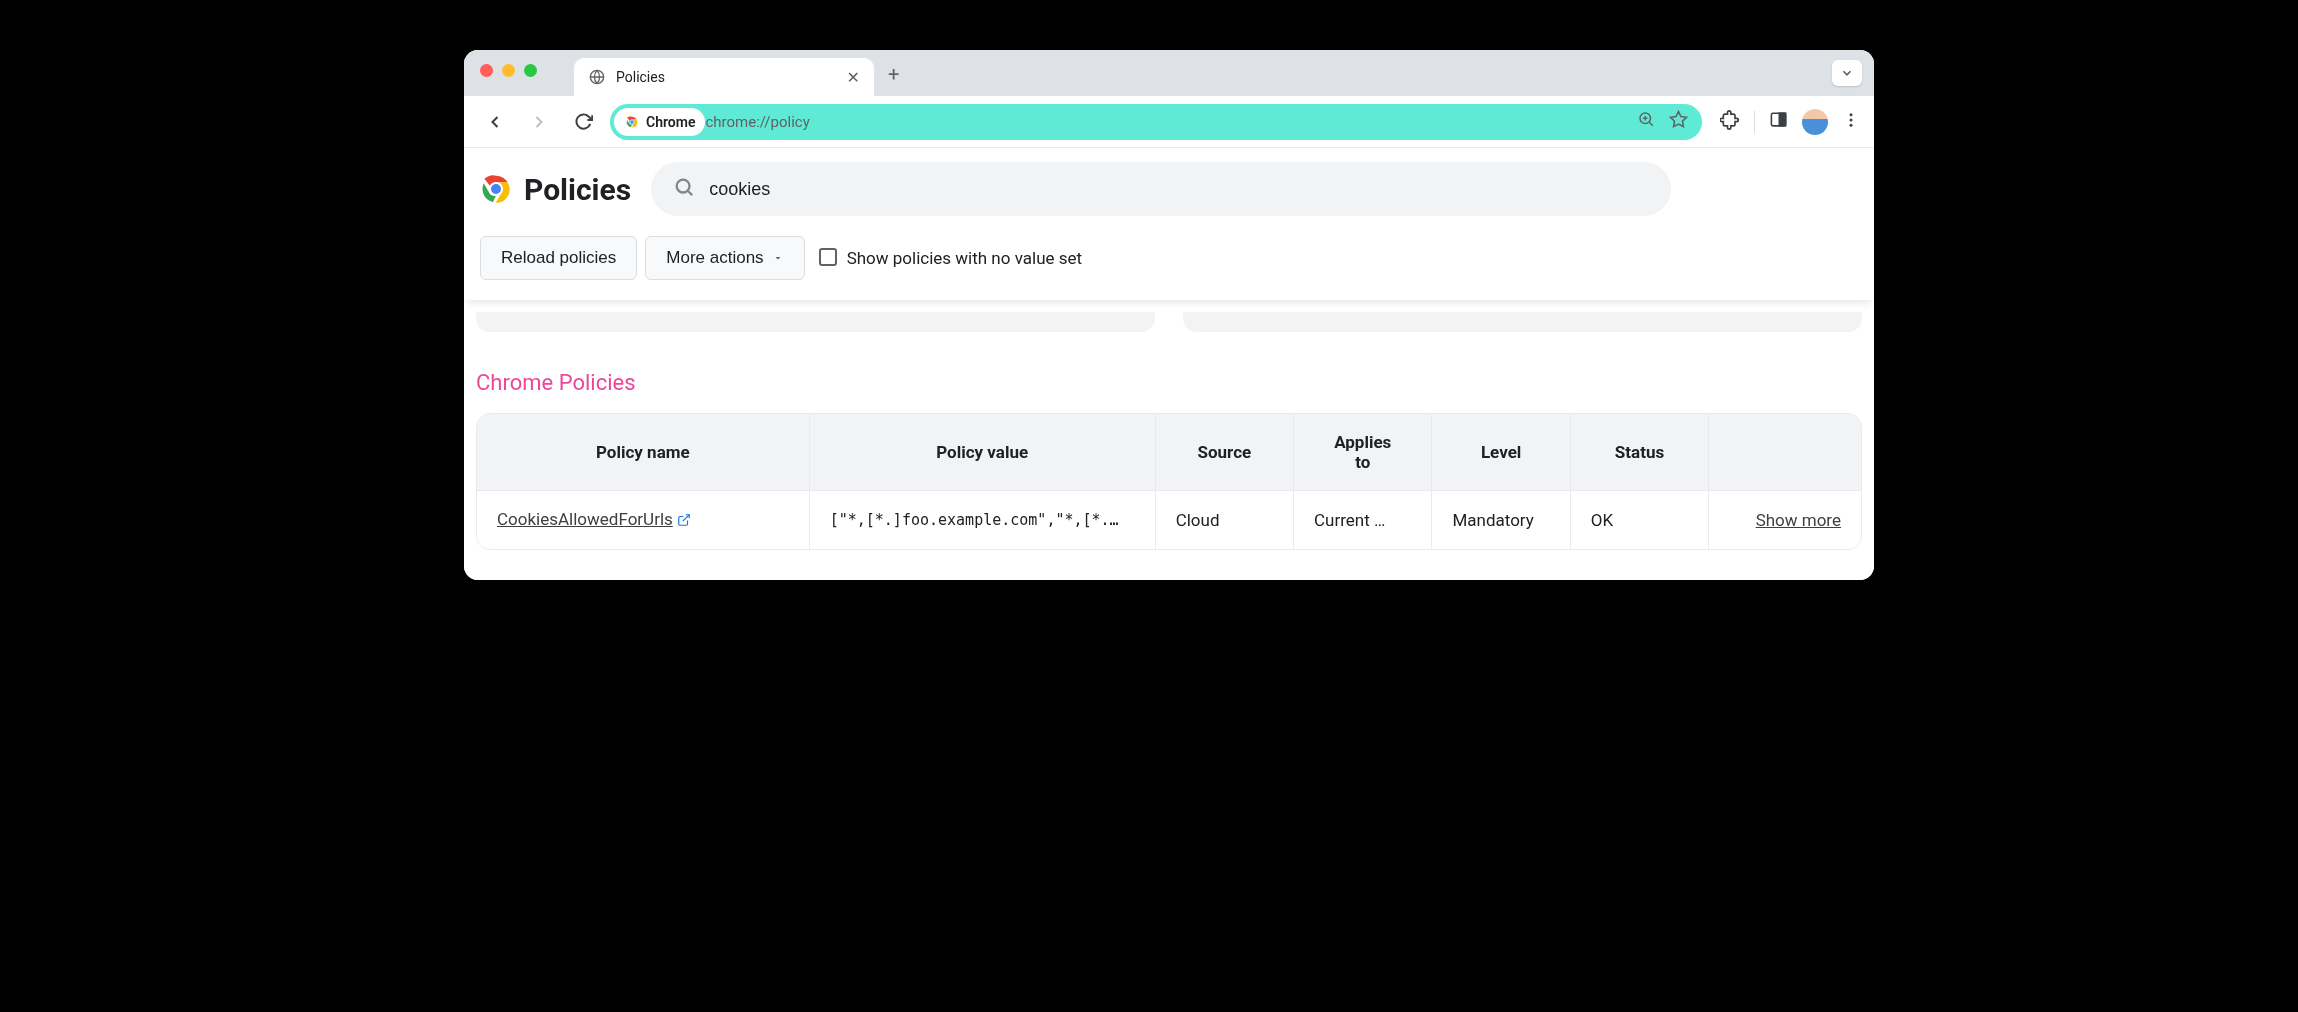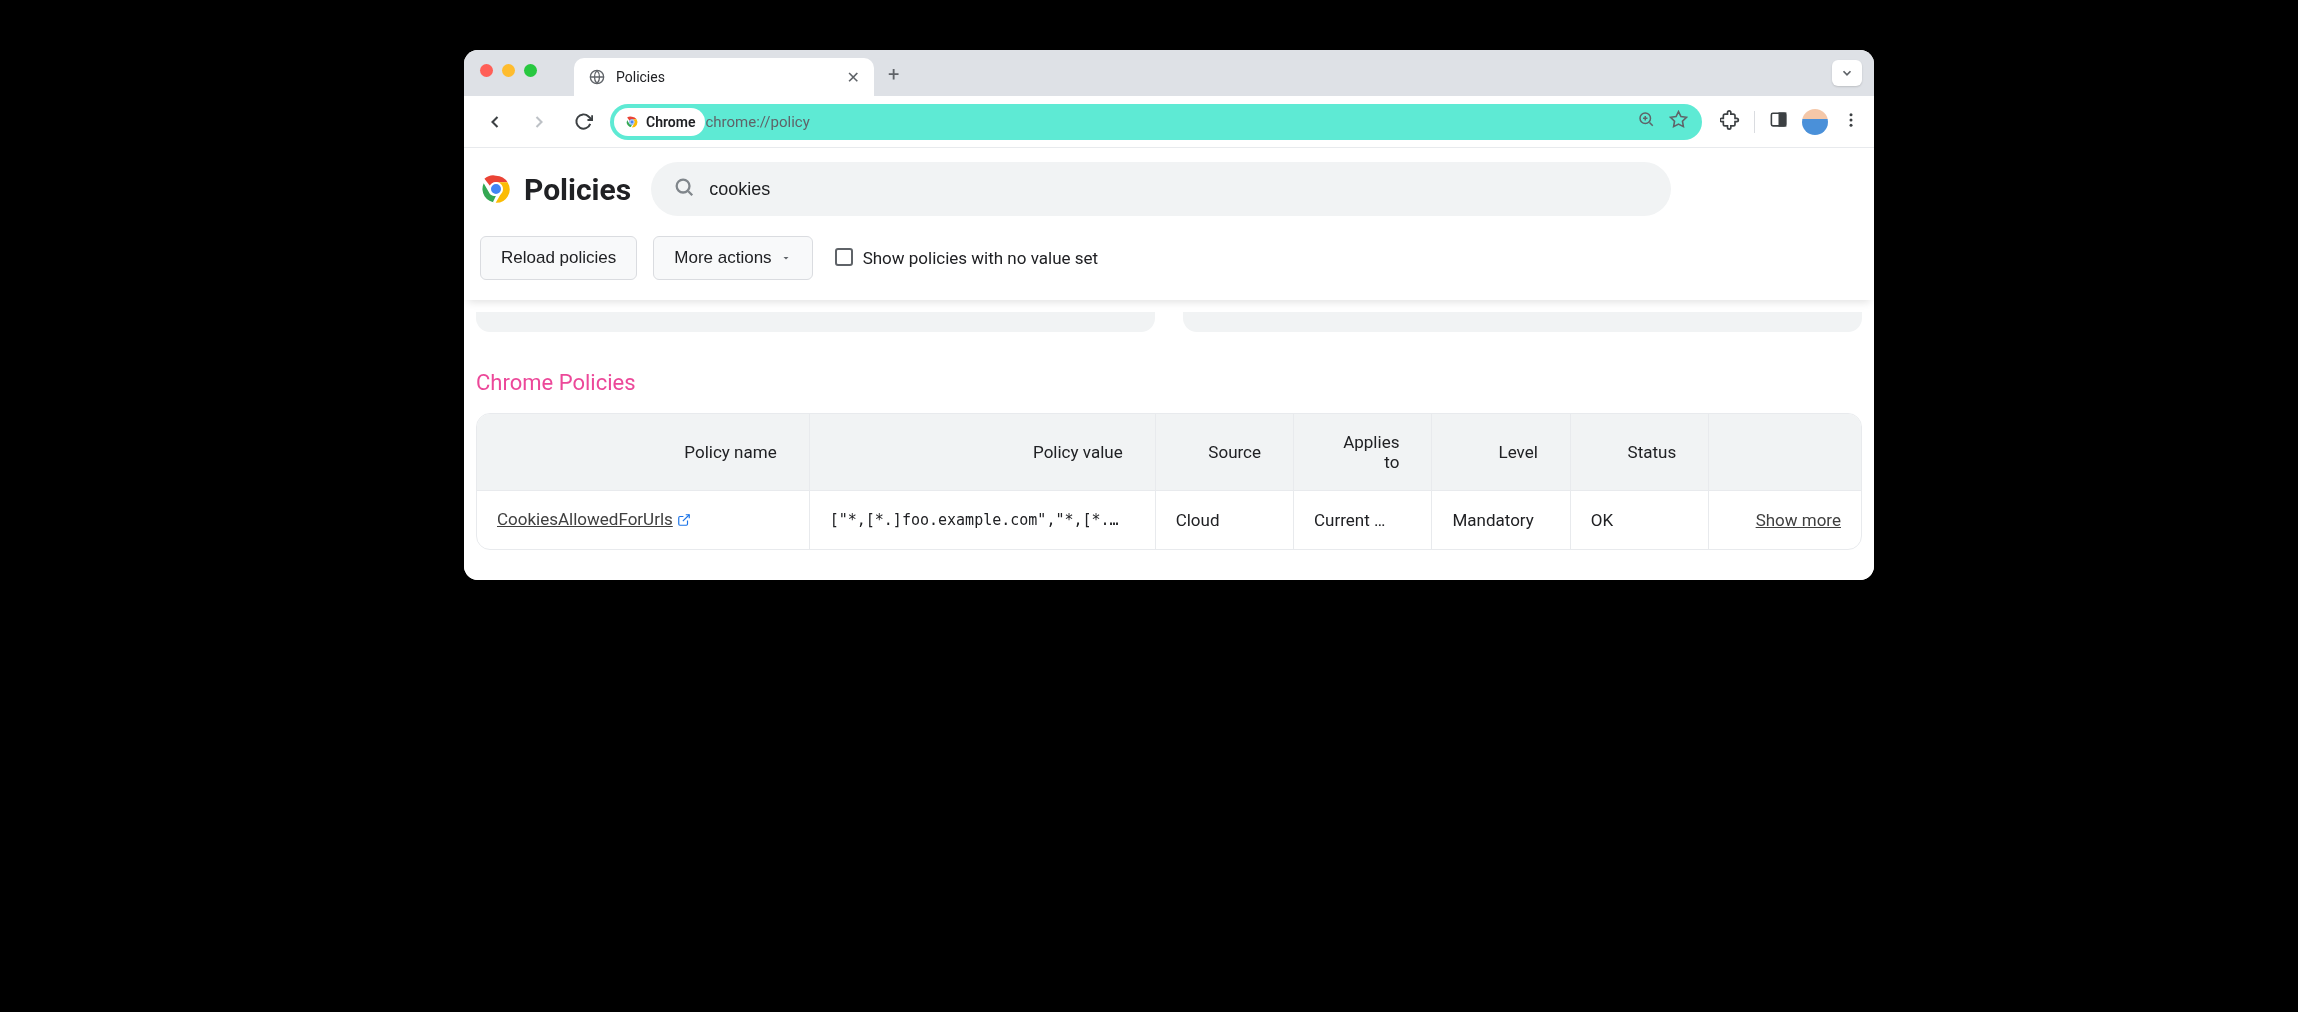--- a/index.html
+++ b/index.html
@@ -27,31 +27,31 @@
 .right-icons { display: flex; align-items: center; gap: 14px; color: #3c4043; margin-left: 8px; }
 .divider { width: 1px; height: 22px; background: #dadce0; }
 .avatar { width: 26px; height: 26px; border-radius: 50%; background: linear-gradient(#f4c7a8 40%, #4a90d9 40%); }
 .header-area { background: #fff; padding: 14px 16px 20px 16px; box-shadow: 0 6px 8px -4px rgba(0,0,0,.12); position: relative; z-index: 2; }
 .header-row { display: flex; align-items: center; gap: 20px; }
 .page-logo { display: flex; align-items: center; gap: 12px; }
 .page-title { font-size: 30px; font-weight: 700; color: #202124; }
 .search-bar { flex: 1; max-width: 1020px; height: 54px; background: #f1f3f4; border-radius: 27px; display: flex; align-items: center; padding: 0 22px; gap: 14px; }
 .search-bar input { border: none; background: transparent; font-size: 18px; color: #202124; outline: none; width: 100%; }
 .search-icon { color: #80868b; }
-.actions-row { display: flex; align-items: center; gap: 16px; margin-top: 20px; }
+.actions-row { display: flex; align-items: center; gap: 8px; margin-top: 20px; }
 .btn { height: 44px; padding: 0 20px; border: 1px solid #dadce0; background: #f8f9fa; border-radius: 6px; font-size: 17px; color: #202124; display: flex; align-items: center; gap: 8px; cursor: pointer; }
 .checkbox-label { display: flex; align-items: flex-start; gap: 10px; font-size: 17px; color: #202124; margin-left: 6px; }
 .cb { width: 18px; height: 18px; border: 2px solid #5f6368; border-radius: 3px; }
 .content { padding: 0 12px 30px 12px; background: #fff; }
 .card-strip { display: flex; gap: 28px; padding: 12px 0 18px 0; }
 .card { flex: 1; height: 20px; background: #f1f3f4; border-radius: 0 0 14px 14px; }
 .section-title { font-size: 22px; font-weight: 400; color: #ec4899; margin: 20px 0 18px 0; }
 .table-wrap { border: 1px solid #e8eaed; border-radius: 14px; overflow: hidden; }
 table { width: 100%; border-collapse: collapse; }
-th { background: #f1f3f4; text-align: right; padding: 18px 32px; font-size: 17px; font-weight: 400; color: #202124; border-right: 1px solid #e8eaed; }
+th { background: #f1f3f4; text-align: center; padding: 18px 32px; font-size: 17px; font-weight: 700; color: #202124; border-right: 1px solid #e8eaed; }
 th:last-child { border-right: none; }
 td { padding: 18px 20px; font-size: 17px; color: #202124; border-right: 1px solid #e8eaed; border-top: 1px solid #e8eaed; white-space: nowrap; overflow: hidden; text-overflow: ellipsis; }
 td:last-child { border-right: none; }
 .link { color: #404040; text-decoration: underline; cursor: pointer; }
 .mono { font-family: ui-monospace, Menlo, Consolas, monospace; font-size: 15px; }
 .ext-icon { display: inline-block; vertical-align: -2px; margin-left: 4px; }
 .col-name{width:24%} .col-val{width:25%} .col-src{width:10%} .col-app{width:10%} .col-lvl{width:10%} .col-stat{width:10%} .col-more{width:11%}
 .show-more{text-align:right}
 .chrome-logo{display:inline-block}
 </style>

